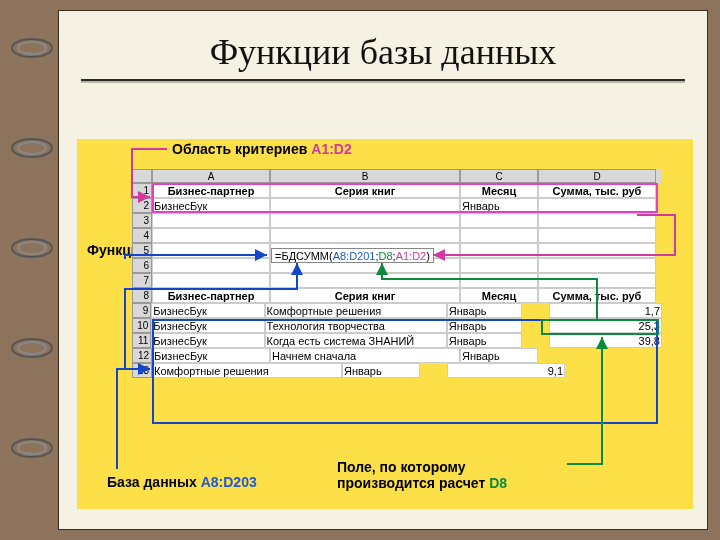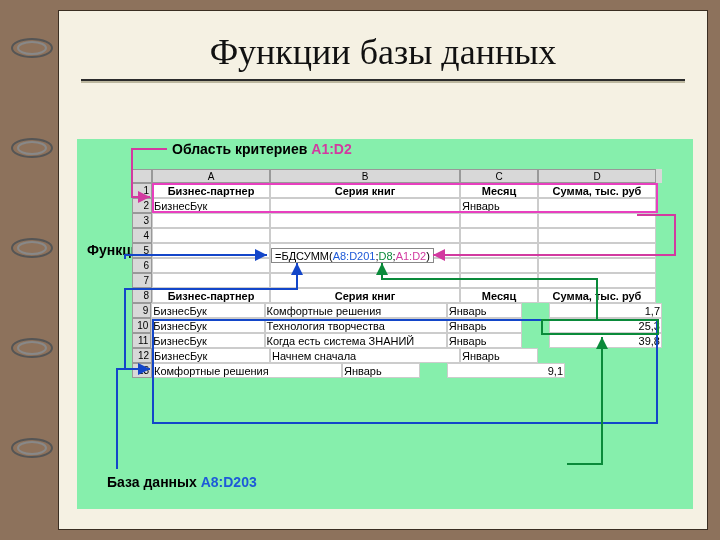--- a/index.html
+++ b/index.html
@@ -37,21 +37,21 @@
   }
   .rule {
     height: 2px; background: #2b2b2b;
     margin: 0 22px;
     box-shadow: 0 2px 0 #bcb79f;
   }
   .diagram {
     position: absolute;
     left: 18px; top: 128px;
     width: 616px; height: 370px;
-    background: #86efac;
+    background: #fde047;
   }
   .label {
     position: absolute;
     font-weight: bold;
     font-size: 14px;
     color: #000;
   }
   .label .range { display: inline; }
   .pink { color: #d23aa0; }
   .blue { color: #1d59d8; }
@@ -167,20 +167,24 @@
       <span class="range pink">A1:D2</span>
     </div>
 
     <div class="label" style="left:10px; top:103px;">Функция</div>
 
     <div class="label" style="left:30px; top:335px;">
       <span>База данных</span>
       <span class="range blue">A8:D203</span>
     </div>
 
+    <div class="label" style="left:260px; top:320px; width:230px;">
+      <span>Поле, по которому производится расчет</span>
+      <span class="range green">D8</span>
+    </div>
 
     <div class="sheet" style="left:55px; top:30px; width:530px;">
       <div class="colheads">
         <div style="width:20px"></div>
         <div style="width:118px">A</div>
         <div style="width:190px">B</div>
         <div style="width:78px">C</div>
         <div style="width:118px">D</div>
       </div>
       <div id="rows">

